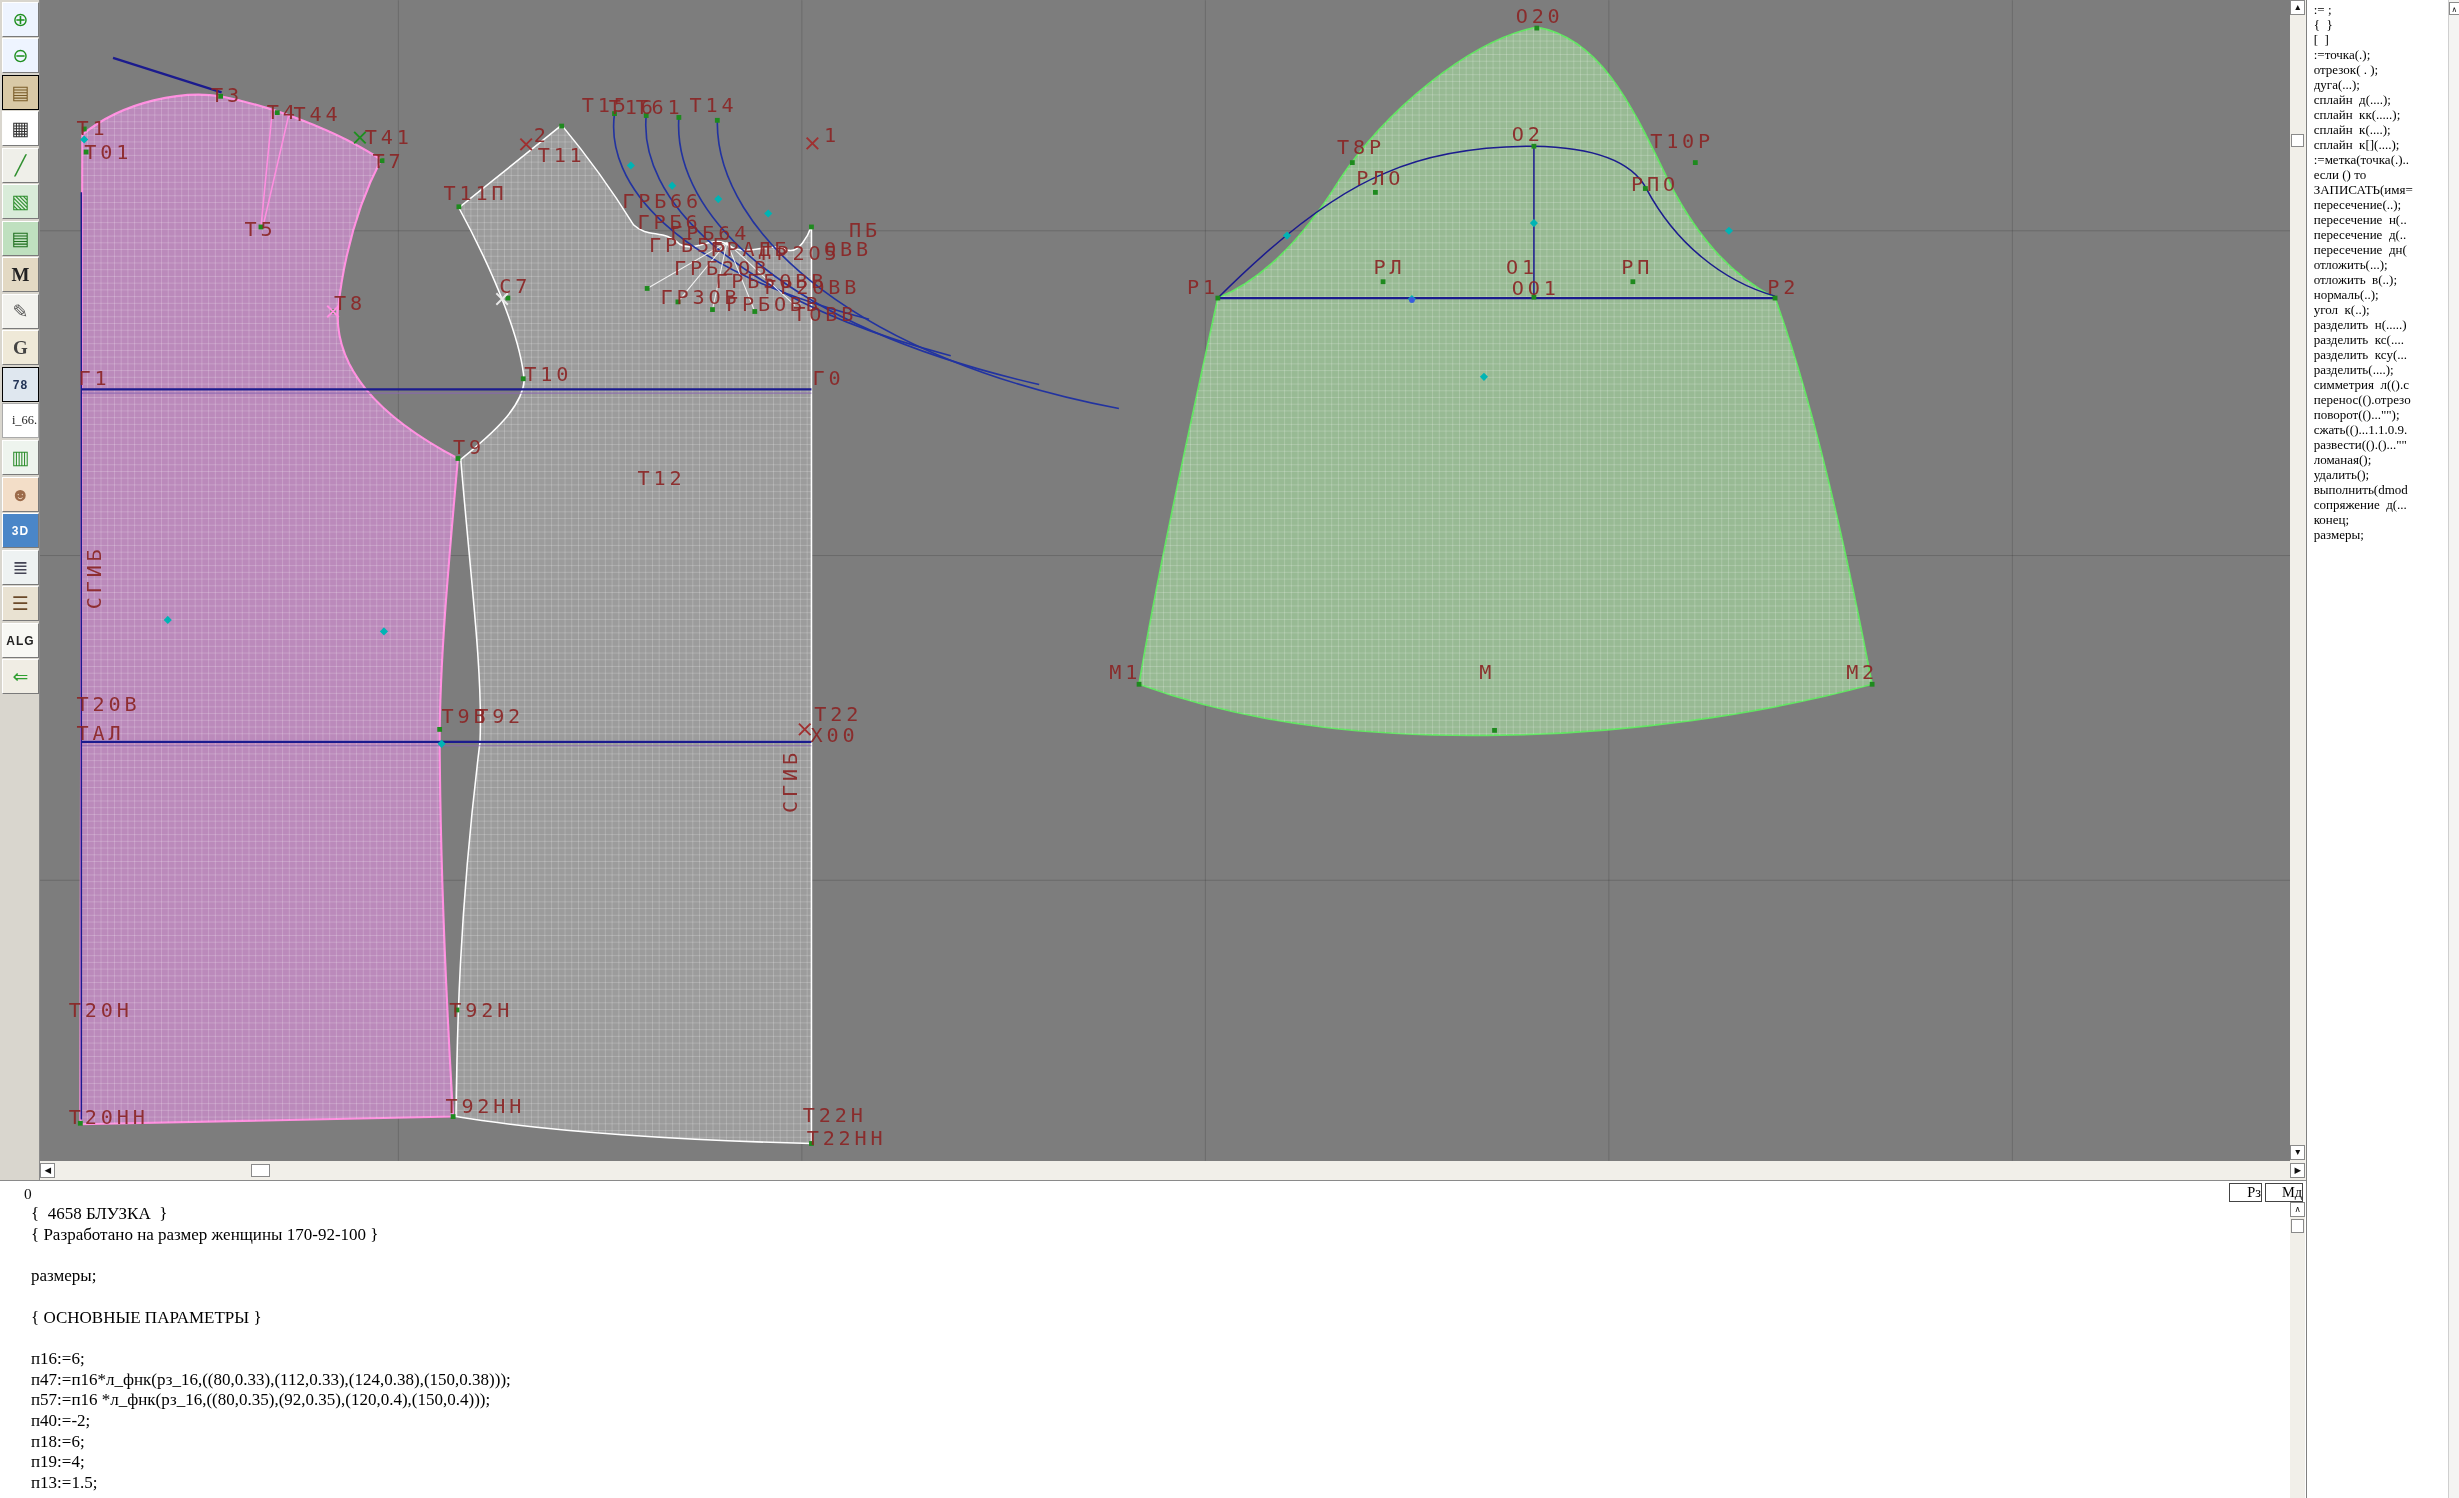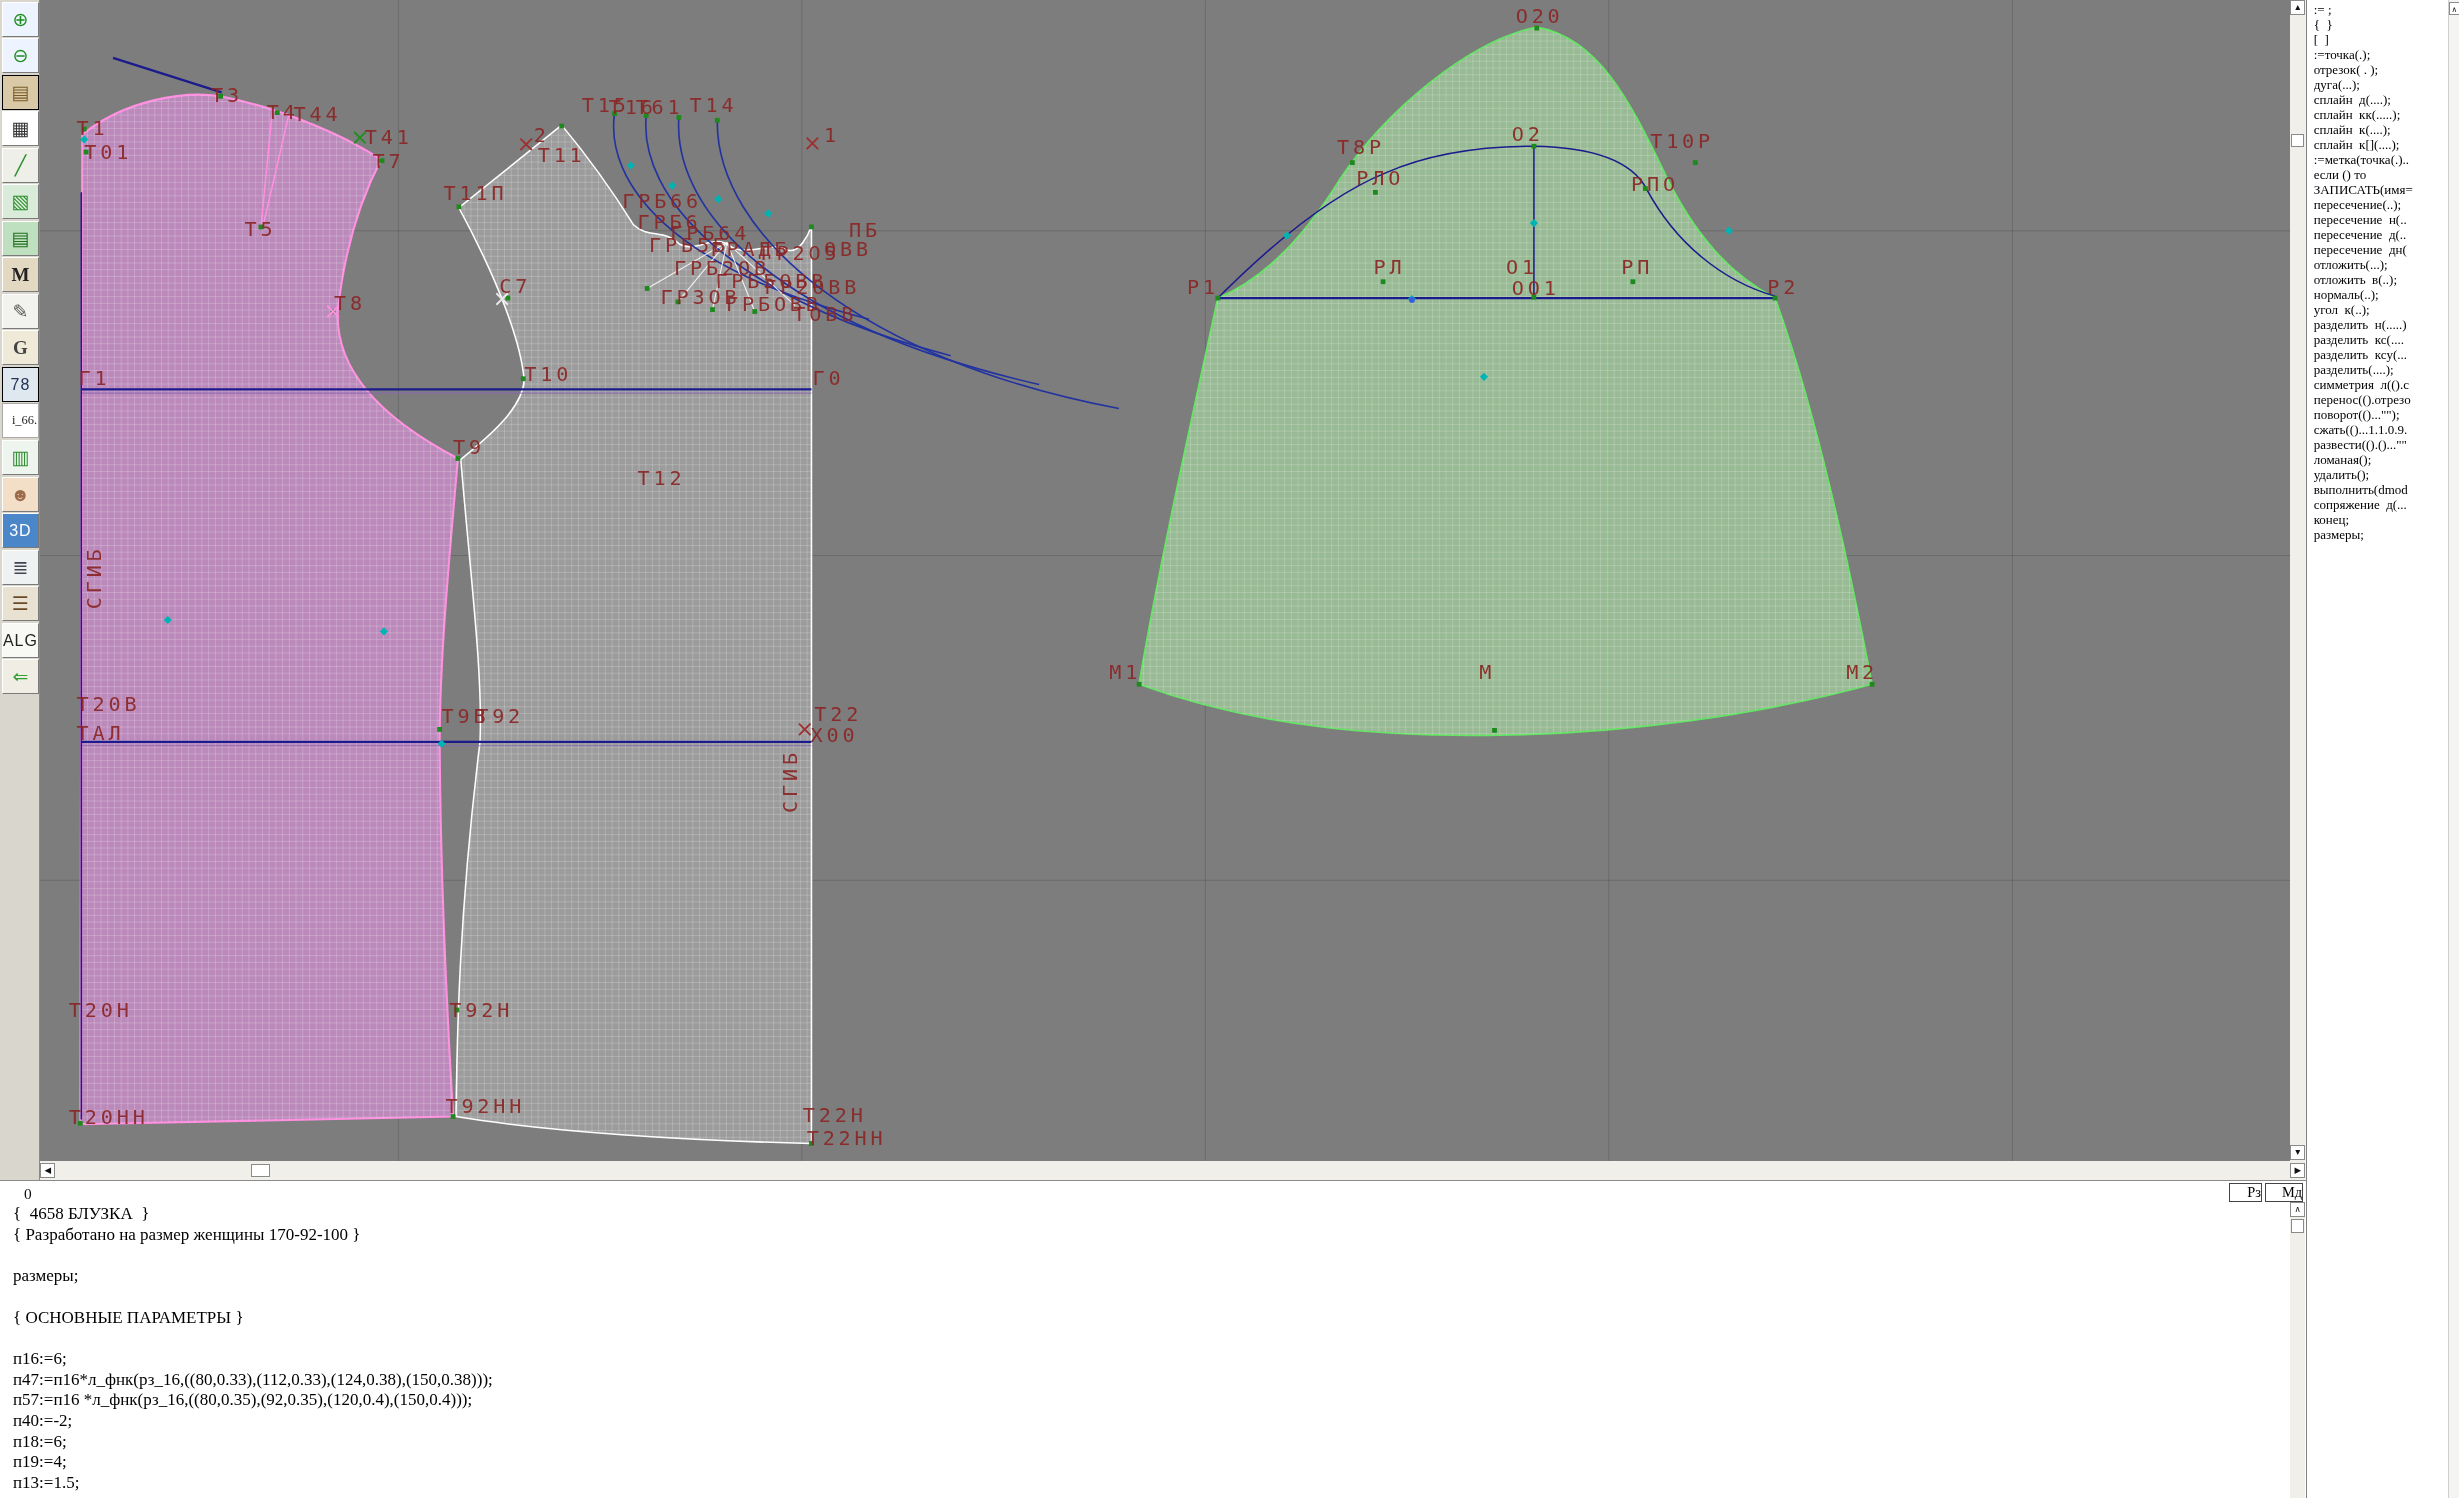--- a/index.html
+++ b/index.html
@@ -16,21 +16,21 @@
   #toolbar{position:absolute;left:0;top:0;width:40px;height:1499px;background:var(--chrome);
     border-right:1px solid #8a8a8a}
   .tool{position:absolute;left:1.9px;width:37px;height:35px;background:#f2f0ea;
     border:1px solid; border-color:#ffffff #7a7a7a #7a7a7a #ffffff;
     display:flex;align-items:center;justify-content:center;overflow:hidden;
     font-size:19px;line-height:1;cursor:pointer}
   .tool.pressed{border-color:#000 #000 #000 #000;border-width:1.9px;background:#e2ddd0}
   .tool.flat{border:1px solid #aaa;background:#fff;font-family:"Liberation Serif",serif;
     font-size:12.5px;justify-content:flex-start;padding-left:1.9px}
   .tool .g-serif{font-family:"Liberation Serif",serif;font-weight:bold}
-  .tool .g-small{font-size:16px;font-weight:normal;letter-spacing:1px}
+  .tool .g-small{font-size:12px;font-weight:bold;letter-spacing:1px}
 
   
   #canvas{position:absolute;left:40px;top:0;width:2250px;height:1161px;background:var(--canvas-bg);cursor:crosshair}
   #canvas svg{position:absolute;left:0;top:0}
   .gridline{stroke:rgba(40,40,40,.22);stroke-width:1}
   .piece-pink{fill:var(--pink-fill);stroke:var(--pink-edge);stroke-width:2.2}
   .piece-gray{fill:var(--gray-fill);stroke:var(--gray-edge);stroke-width:1.6}
   .piece-green{fill:var(--green-fill);stroke:var(--green-edge);stroke-width:1.8}
   .wgridded{fill:url(#wgrid);stroke:none}
   .navyline{stroke:var(--navy);stroke-width:2.4;fill:none}
@@ -49,21 +49,21 @@
   .sb{position:absolute;background:#f1efe9}
   .sb-btn{position:absolute;width:15.4px;height:15.4px;background:#fff;border:1px solid #8a8a8a;
     font-size:8.6px;line-height:13.4px;text-align:center;color:#111;cursor:pointer}
   .sb-thumb{position:absolute;background:#fff;border:1px solid #8a8a8a;cursor:pointer}
 
   
   #codepanel{position:absolute;left:0;top:1180px;width:2306px;height:319px;background:#fff;
     border-top:1px solid #8a8a8a}
   #status-zero{position:absolute;left:24px;top:3.8px;font-family:"Liberation Serif",serif;
     font-size:15.4px;color:#111}
-  #codelines{position:absolute;left:13px;top:23px;font-family:"Liberation Serif",serif;
+  #codelines{position:absolute;left:31px;top:23px;font-family:"Liberation Serif",serif;
     font-size:17px;line-height:20.7px;color:#000;white-space:pre}
   .mode-btn{position:absolute;top:1.9px;height:19px;background:#fff;border:1px solid #444;
     font-family:"Liberation Serif",serif;font-size:14.4px;text-align:right;line-height:17.3px;cursor:pointer}
 
   
   #cmdpanel{position:absolute;left:2306px;top:0;width:142px;height:1499px;background:#fff;
     border-left:1px solid #808080;overflow:hidden}
   #cmdlist{position:absolute;left:6.7px;top:1.9px;width:135px;
     font-family:"Liberation Serif",serif;font-size:13px;line-height:15px;color:#000;white-space:pre}
   .cmd-item{height:15px;overflow:hidden;cursor:pointer}

